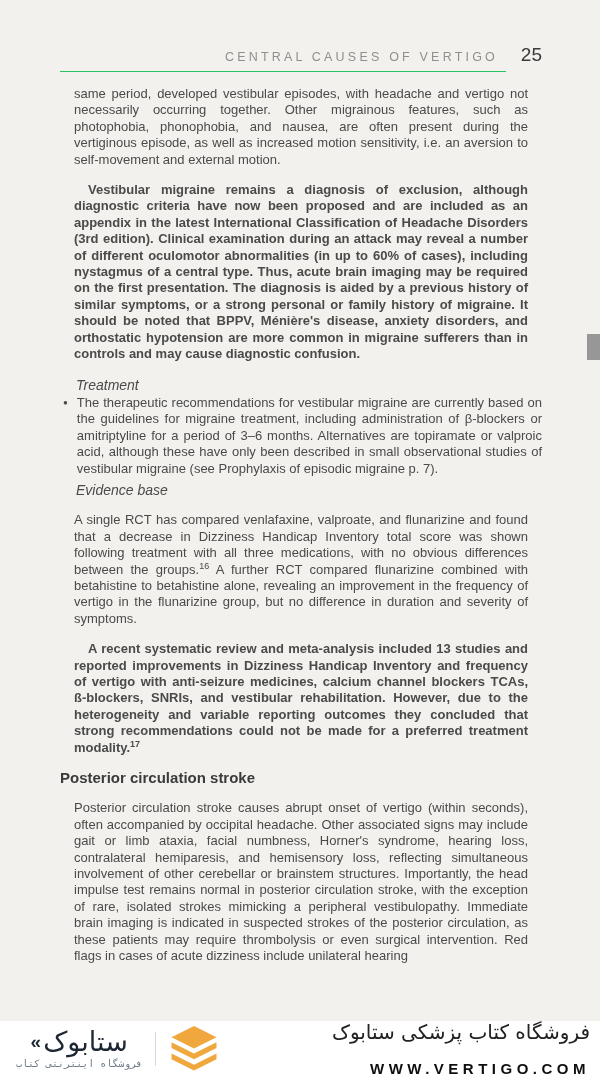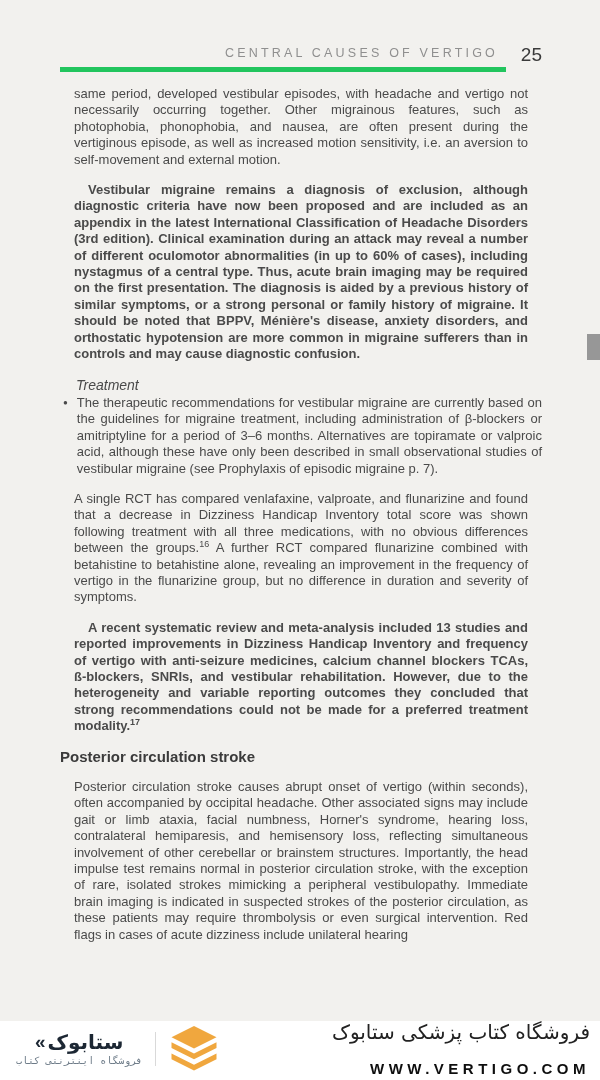--- a/index.html
+++ b/index.html
@@ -40,21 +40,21 @@
     margin-bottom: 14px;
   }
   .header-title {
     flex: 1;
     text-align: right;
     font-size: 12.5px;
     letter-spacing: 3.2px;
     color: #8f8f8f;
     padding-bottom: 7px;
     padding-right: 8px;
-    border-bottom: 5px solid #22c55e;
+    border-bottom: 1px solid #22c55e;
     white-space: nowrap;
   }
   .page-number {
     width: 36px;
     text-align: right;
     font-size: 19px;
     color: #3a3a3a;
     padding-bottom: 6px;
   }
 
@@ -109,22 +109,22 @@
   .logo-setabook { text-align: center; }
   .logo-row { display: flex; align-items: center; justify-content: center; gap: 2px; }
   .logo-chevron {
     font-size: 19px;
     font-weight: bold;
     color: #1c2733;
     line-height: 1;
   }
   .logo-fa {
     font-family: "DejaVu Sans", sans-serif;
-    font-size: 20px;
-    font-weight: bold;
+    font-size: 27px;
+    font-weight: normal;
     color: #1c2733;
     line-height: 1.1;
   }
   .logo-caption {
     font-family: Liberation Mono, monospace;
     font-size: 10px;
     color: #6d7b88;
     margin-top: 2px;
   }
   .footer-divider { width: 1px; height: 34px; background: #d9d9d9; }
@@ -164,20 +164,21 @@
 
       <h3 class="subheading">Treatment</h3>
 
       <ul class="bullet-list">
         <li class="bullet-item">
           <span class="bullet-dot">●</span>
           <span class="bullet-text">The therapeutic recommendations for vestibular migraine are currently based on the guidelines for migraine treatment, including administration of β-blockers or amitriptyline for a period of 3–6 months. Alternatives are topiramate or valproic acid, although these have only been described in small observational studies of vestibular migraine (see Prophylaxis of episodic migraine p. 7).</span>
         </li>
       </ul>
 
+      <h3 class="subheading">Evidence base</h3>
 
       <p class="para"><span>A single RCT has compared venlafaxine, valproate, and flunarizine and found that a decrease in Dizziness Handicap Inventory total score was shown following treatment with all three medications, with no obvious differences between the groups.</span><sup>16</sup><span> A further RCT compared flunarizine combined with betahistine to betahistine alone, revealing an improvement in the frequency of vertigo in the flunarizine group, but no difference in duration and severity of symptoms.</span></p>
 
       <p class="para indent"><span>A recent systematic review and meta-analysis included 13 studies and reported improvements in Dizziness Handicap Inventory and frequency of vertigo with anti-seizure medicines, calcium channel blockers TCAs, ß-blockers, SNRIs, and vestibular rehabilitation. However, due to the heterogeneity and variable reporting outcomes they concluded that strong recommendations could not be made for a preferred treatment modality.</span><sup>17</sup></p>
 
       <h2 class="section-heading">Posterior circulation stroke</h2>
 
       <p class="para">Posterior circulation stroke causes abrupt onset of vertigo (within seconds), often accompanied by occipital headache. Other associated signs may include gait or limb ataxia, facial numbness, Horner's syndrome, hearing loss, contralateral hemiparesis, and hemisensory loss, reflecting simultaneous involvement of other cerebellar or brainstem structures. Importantly, the head impulse test remains normal in posterior circulation stroke, with the exception of rare, isolated strokes mimicking a peripheral vestibulopathy. Immediate brain imaging is indicated in suspected strokes of the posterior circulation, as these patients may require thrombolysis or even surgical intervention. Red flags in cases of acute dizziness include unilateral hearing</p>
 
     </main>

